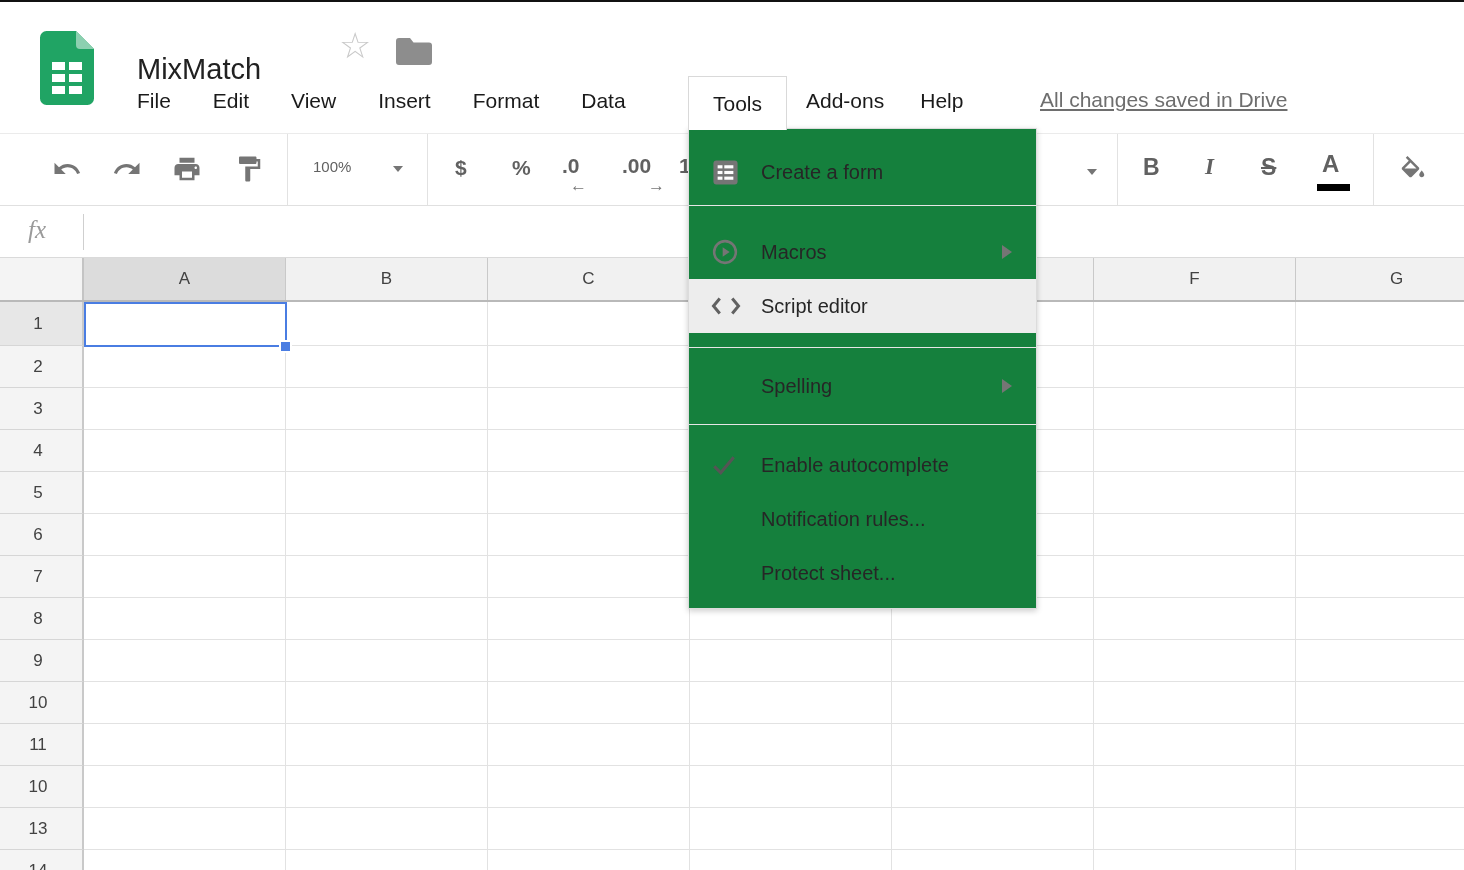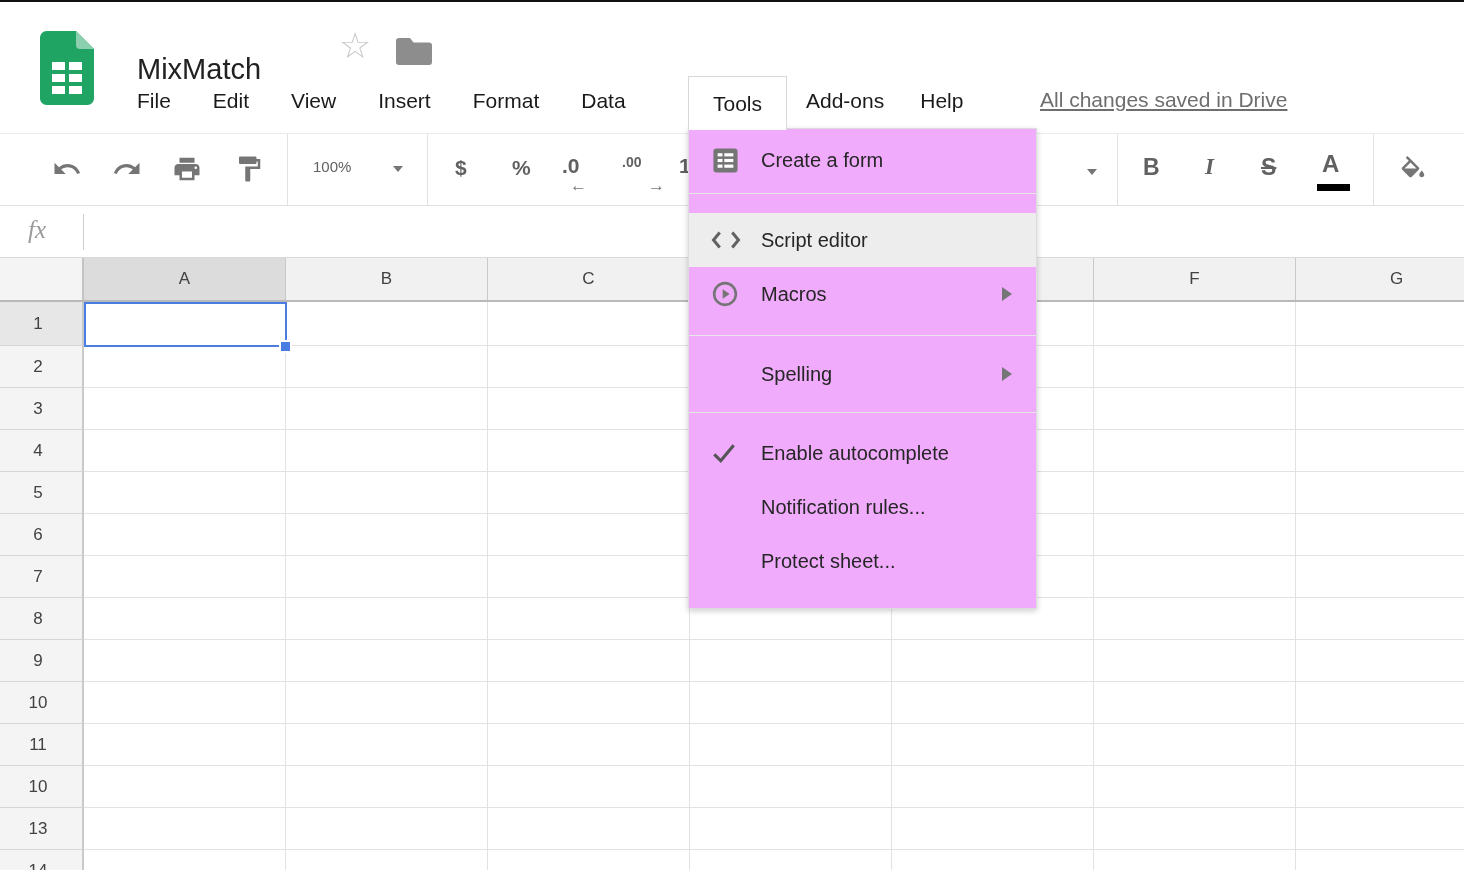--- a/index.html
+++ b/index.html
@@ -59,23 +59,23 @@
     justify-content:center; padding-right:6px; font-size:17px; color:#424242; }
   .row-header.sel { background:#e7e7e7; }
   .g-cell { width:202px; height:100%; background:#fff; border-right:1px solid #e2e2e2;
     border-bottom:1px solid #e2e2e2; flex:none; }
   .selection { position:absolute; left:84px; top:44px; width:203px; height:45px;
     border:2px solid #4a7de2; pointer-events:none; }
   .fill-handle { position:absolute; left:279px; top:82px; width:13px; height:13px;
     background:#4a7de2; border:2px solid #fff; }
 
   
-  .dropdown { left:688px; top:128px; width:349px; height:481px; background:#f0abfc;
+  .dropdown { left:688px; top:128px; width:349px; height:481px; background:#15803d;
     border:1px solid #dcdcdc; box-shadow:0 2px 6px rgba(0,0,0,0.2); z-index:55;
-    padding-top:4px; }
+    padding-top:16px; }
   .menu-item { height:54px; display:flex; align-items:center; padding-left:22px;
     font-size:20px; color:#262626; cursor:default; position:relative; }
   .menu-item.hl { background:#ededed; }
   .mi-icon { width:34px; height:30px; display:flex; align-items:center; flex:none; }
   .mi-label { margin-left:16px; }
   .menu-sep { height:1px; background:#e6e6e6; }
   .sub-arrow { position:absolute; right:24px; top:20px; width:0; height:0;
     border-top:7px solid transparent; border-bottom:7px solid transparent;
     border-left:10px solid #757575; }
   .sep-a { margin-top:6px; } .gap-a { height:19px; }
@@ -136,21 +136,21 @@
   <div class="tb-sep" style="left:287px"></div>
 
   <div class="tb-text" style="left:313px; top:24px; font-size:15px; font-weight:normal;text-align:center;">100%</div>
   <div class="caret" style="left:393px; top:32px;"></div>
   <div class="tb-sep" style="left:427px"></div>
 
   <div class="tb-text" style="left:455px; top:22px; font-size:21px;">$</div>
   <div class="tb-text" style="left:512px; top:22px; font-size:21px;">%</div>
   <div class="tb-text" style="left:562px; top:20px; font-size:21px;">.0</div>
   <div class="dec-arrow" style="left:570px; top:42px;">←</div>
-  <div class="tb-text" style="left:622px; top:20px; font-size:14px;">.00</div>
+  <div class="tb-text" style="left:622px; top:20px; font-size:21px;">.00</div>
   <div class="dec-arrow" style="left:648px; top:42px;">→</div>
   <div class="tb-text" style="left:679px; top:20px; font-size:21px; letter-spacing:1px;">123</div>
 
   <div class="caret" style="left:1087px; top:35px;"></div>
   <div class="tb-sep" style="left:1117px"></div>
 
   <div class="tb-text" style="left:1143px; top:20px; font-size:23px;">B</div>
   <div class="tb-text" style="left:1205px; top:20px; font-size:23px; font-family:'Liberation Serif',serif; font-style:italic;">I</div>
   <div class="tb-text" style="left:1261px; top:20px; font-size:23px; text-decoration:line-through;">S</div>
   <div class="tb-text" style="left:1322px; top:16px; font-size:24px;">A</div>
@@ -334,39 +334,39 @@
             <rect x="11" y="10.7" width="7.5" height="2.6"></rect>
           <rect x="5.5" y="15.4" width="4" height="2.6"></rect>
             <rect x="11" y="15.4" width="7.5" height="2.6"></rect>
         </g>
       </svg>
     </span>
     <span class="mi-label">Create a form</span>
   </div>
   <div class="menu-sep sep-a"></div>
   <div class="gap-a"></div>
+  <div class="menu-item">
+    <span class="mi-icon">
+      <svg width="28" height="28" viewBox="0 0 24 24">
+        <circle cx="12" cy="12" r="9.3" fill="none" stroke="#757575" stroke-width="2.2"></circle>
+        <path d="M10 8 L16 12 L10 16 Z" fill="#757575"></path>
+      </svg>
+    </span>
+    <span class="mi-label">Macros</span>
+    <span class="sub-arrow"></span>
+  </div>
   <div class="menu-item hl">
     <span class="mi-icon">
       <svg width="30" height="20" viewBox="0 0 24 16" fill="none" stroke="#616161" stroke-width="2.4">
         <path d="M7 2 L2 8 L7 14"></path>
           <path d="M17 2 L22 8 L17 14"></path>
       </svg>
     </span>
     <span class="mi-label">Script editor</span>
   </div>
-  <div class="menu-item">
-    <span class="mi-icon">
-      <svg width="28" height="28" viewBox="0 0 24 24">
-        <circle cx="12" cy="12" r="9.3" fill="none" stroke="#757575" stroke-width="2.2"></circle>
-        <path d="M10 8 L16 12 L10 16 Z" fill="#757575"></path>
-      </svg>
-    </span>
-    <span class="mi-label">Macros</span>
-    <span class="sub-arrow"></span>
-  </div>
   <div class="menu-sep sep-b"></div>
   <div class="gap-b"></div>
   <div class="menu-item">
     <span class="mi-icon"></span>
     <span class="mi-label">Spelling</span>
     <span class="sub-arrow"></span>
   </div>
   <div class="menu-sep sep-c"></div>
   <div class="gap-c"></div>
   <div class="menu-item">

